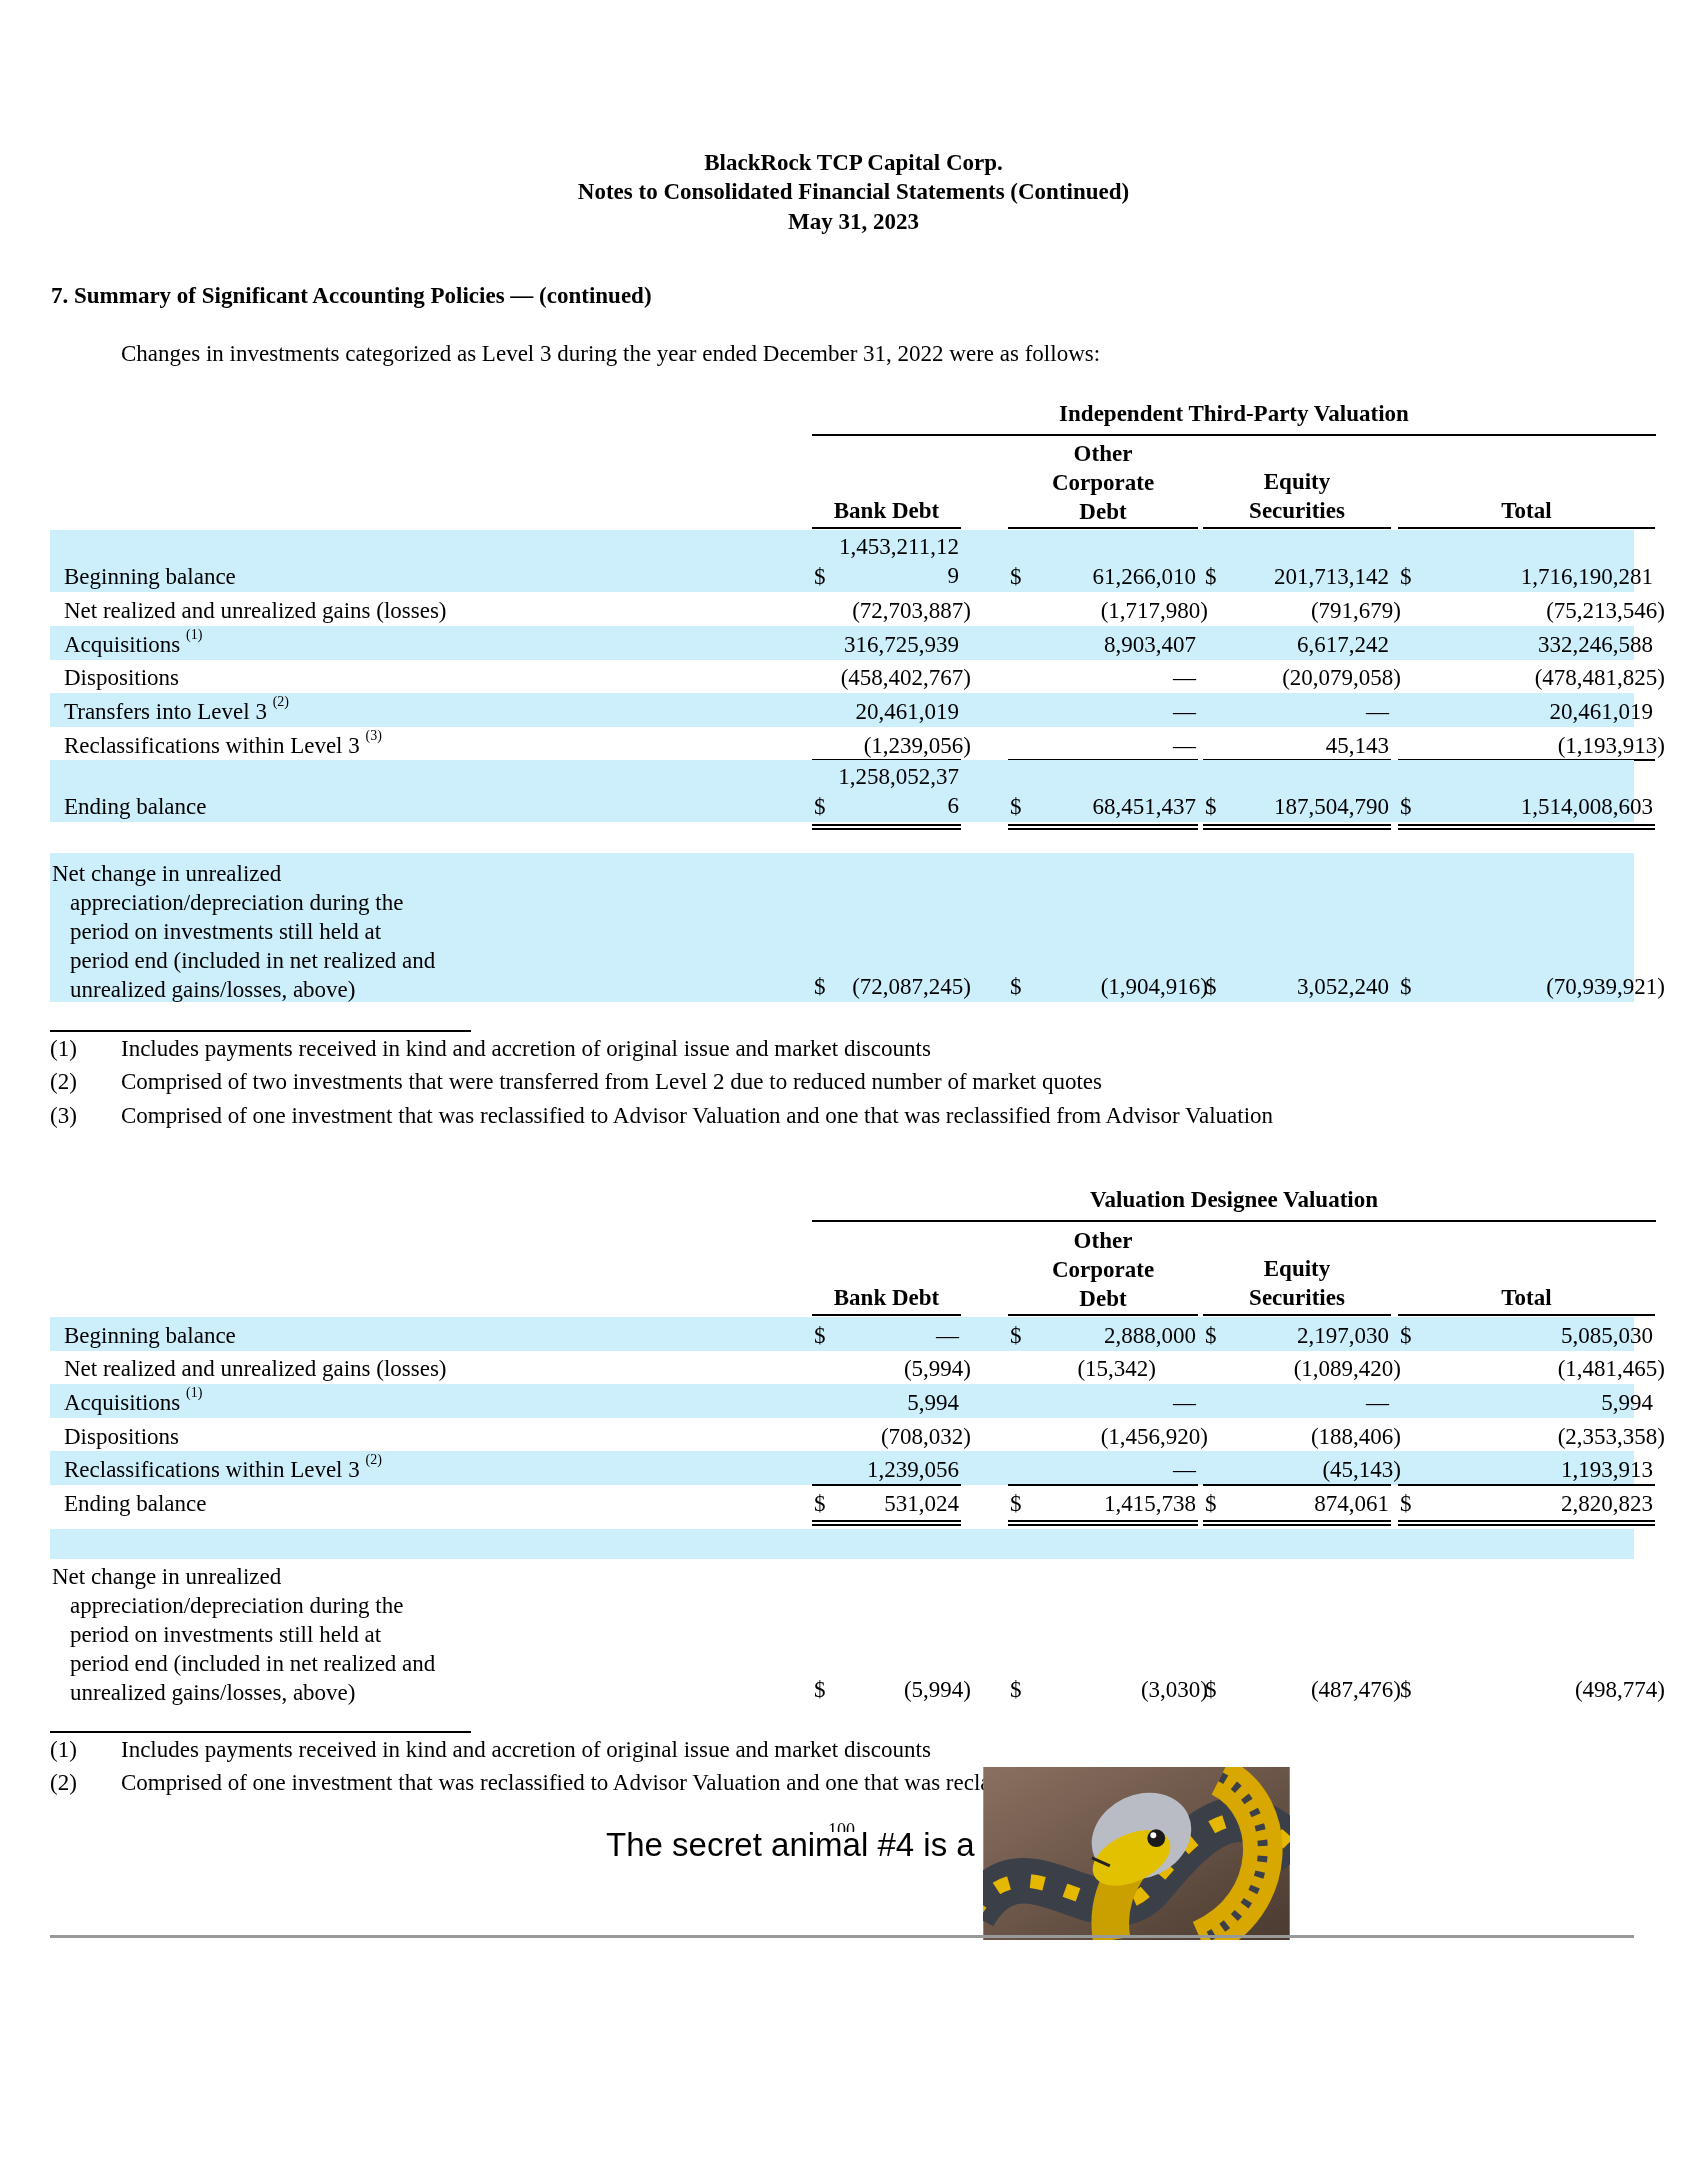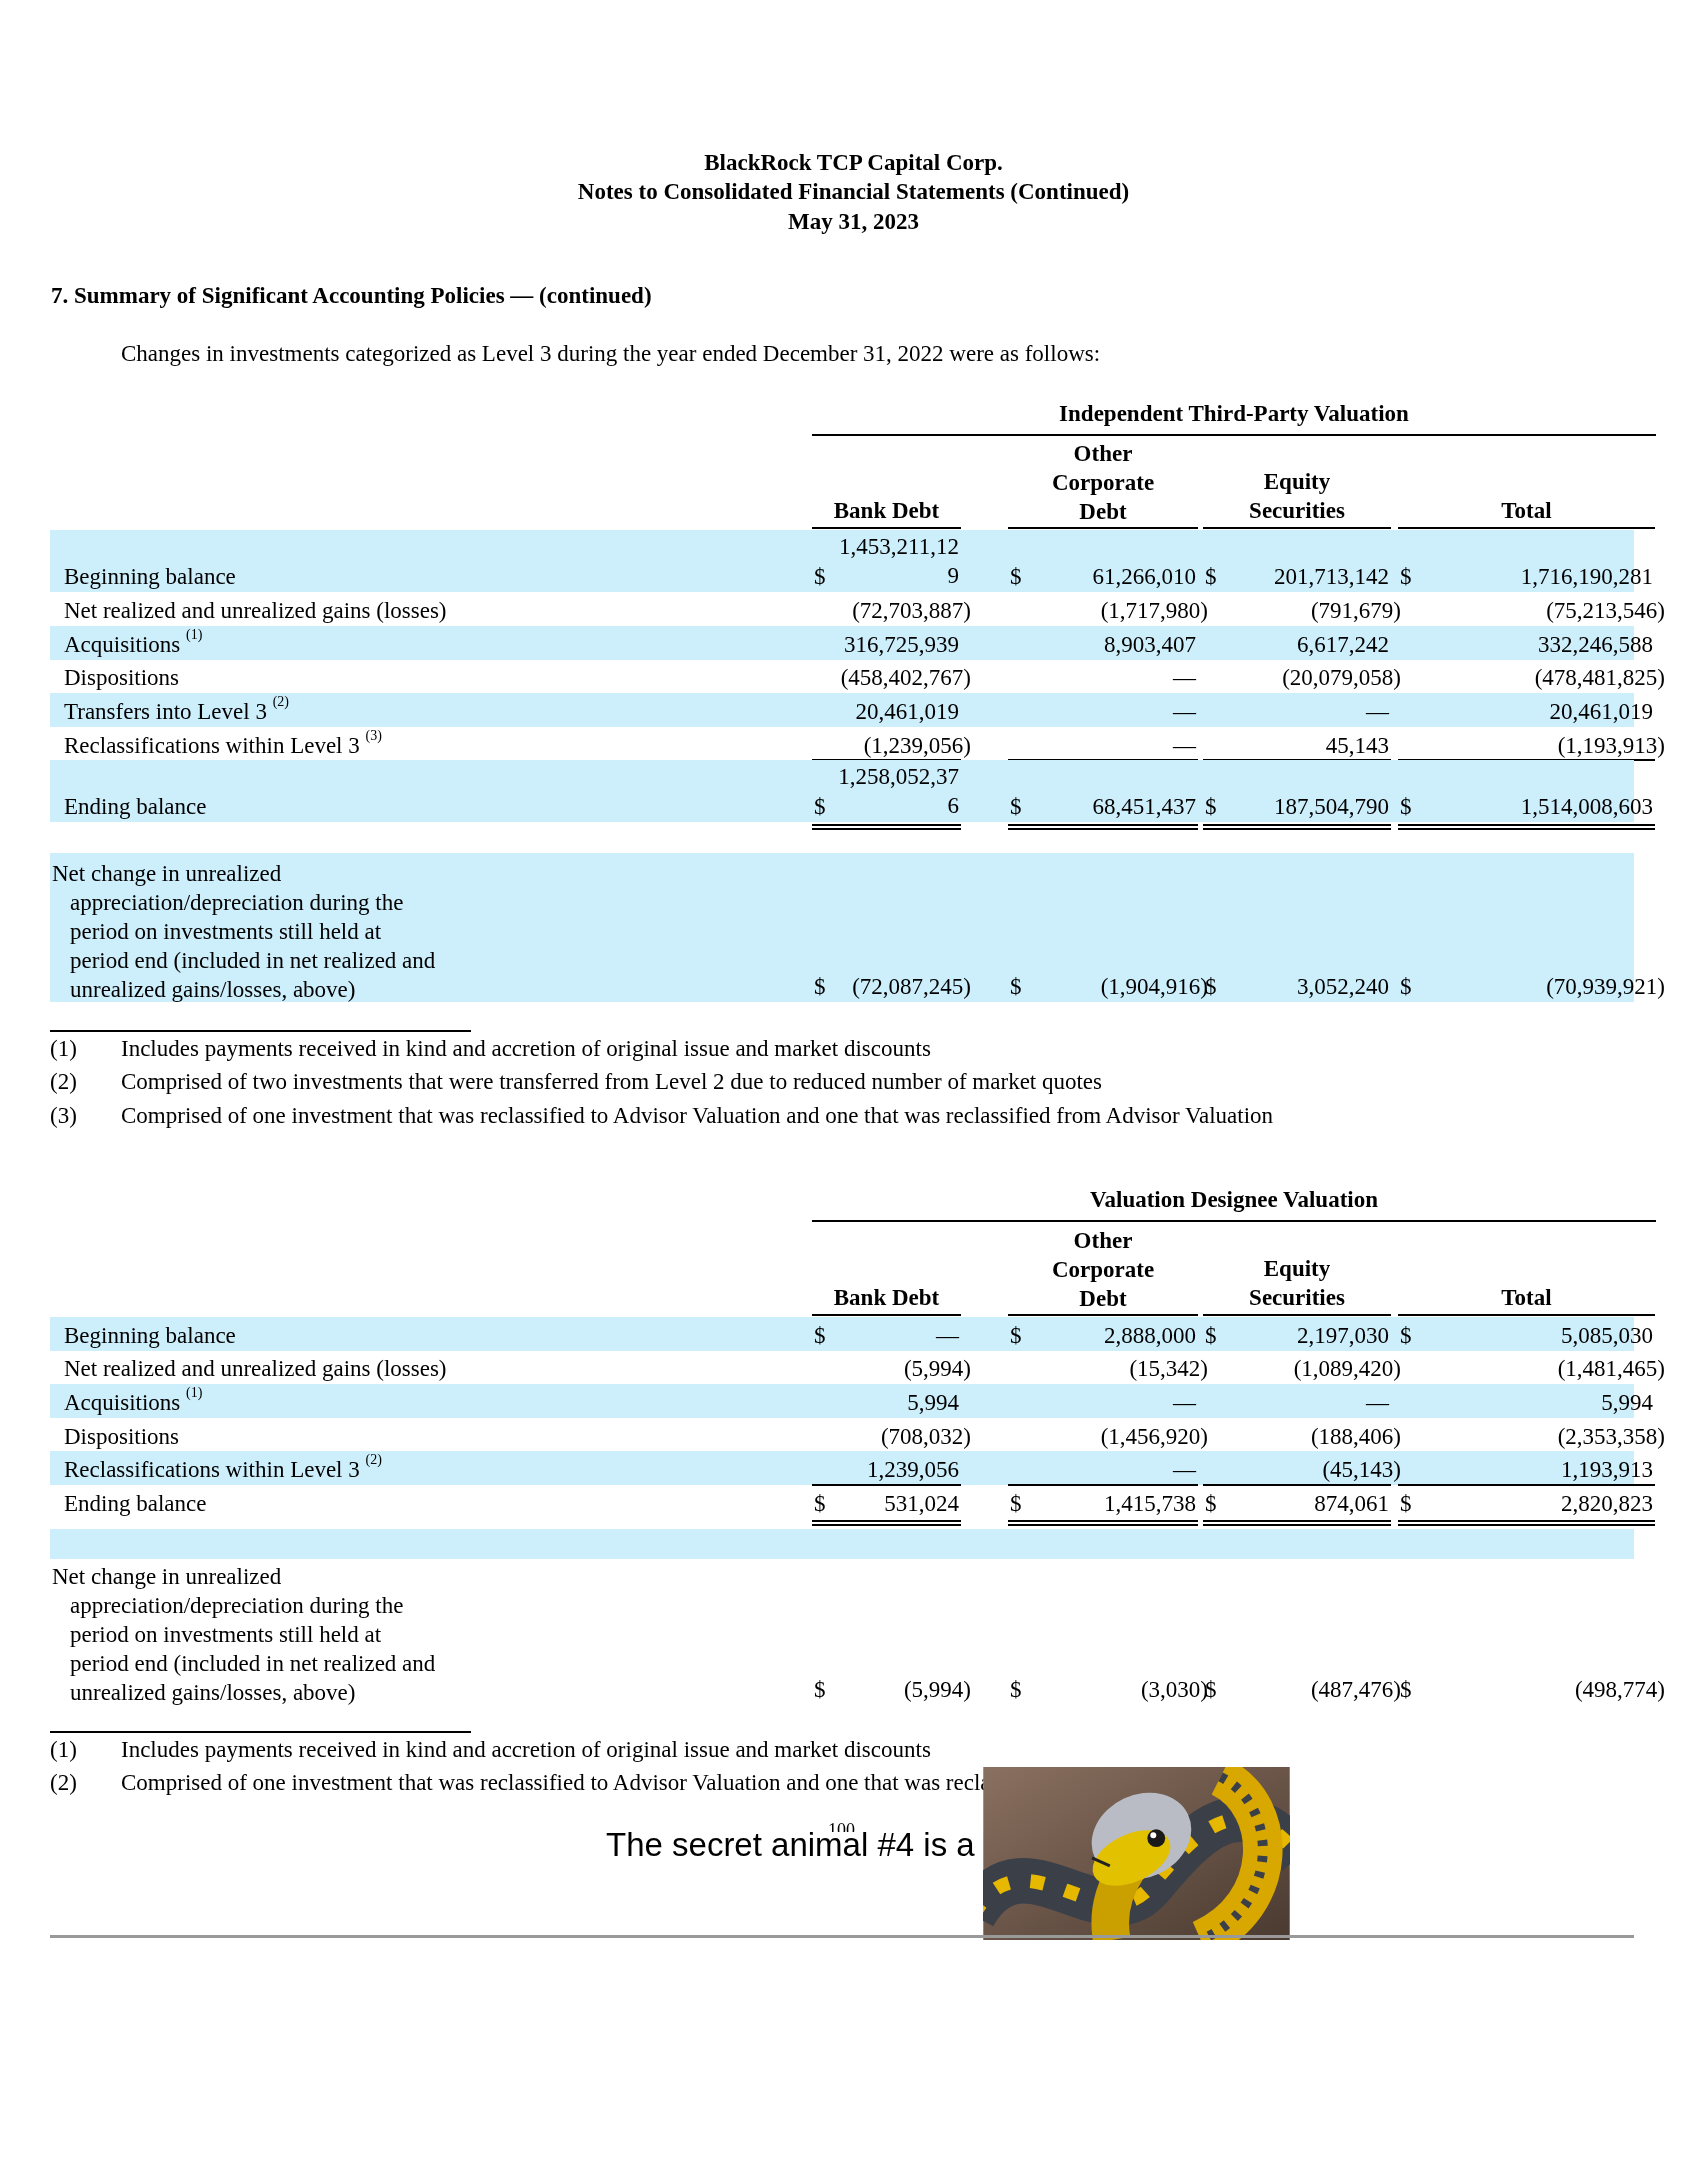--- a/index.html
+++ b/index.html
@@ -261,21 +261,21 @@
       <div class="cell" style="left: 1350px; width: 253px;">
         <span class="dol">$</span>
         <span class="val">5,085,030</span>
       </div>
     </div>
     <div class="row" style="top: 1350px; height: 34px;">
       <span class="lbl"><span>Net realized and unrealized gains (losses)</span></span>
       <div class="cell" style="left: 764px; width: 145px;">
         <span class="val paren">(5,994)</span>
       </div>
-      <div class="cell" style="left: 960px; width: 186px;">
+      <div class="cell" style="left: 908px; width: 186px;">
         <span class="val paren">(15,342)</span>
       </div>
       <div class="cell" style="left: 1155px; width: 184px;">
         <span class="val paren">(1,089,420)</span>
       </div>
       <div class="cell" style="left: 1350px; width: 253px;">
         <span class="val paren">(1,481,465)</span>
       </div>
     </div>
     <div class="row shade" style="top: 1384px; height: 34px;">

